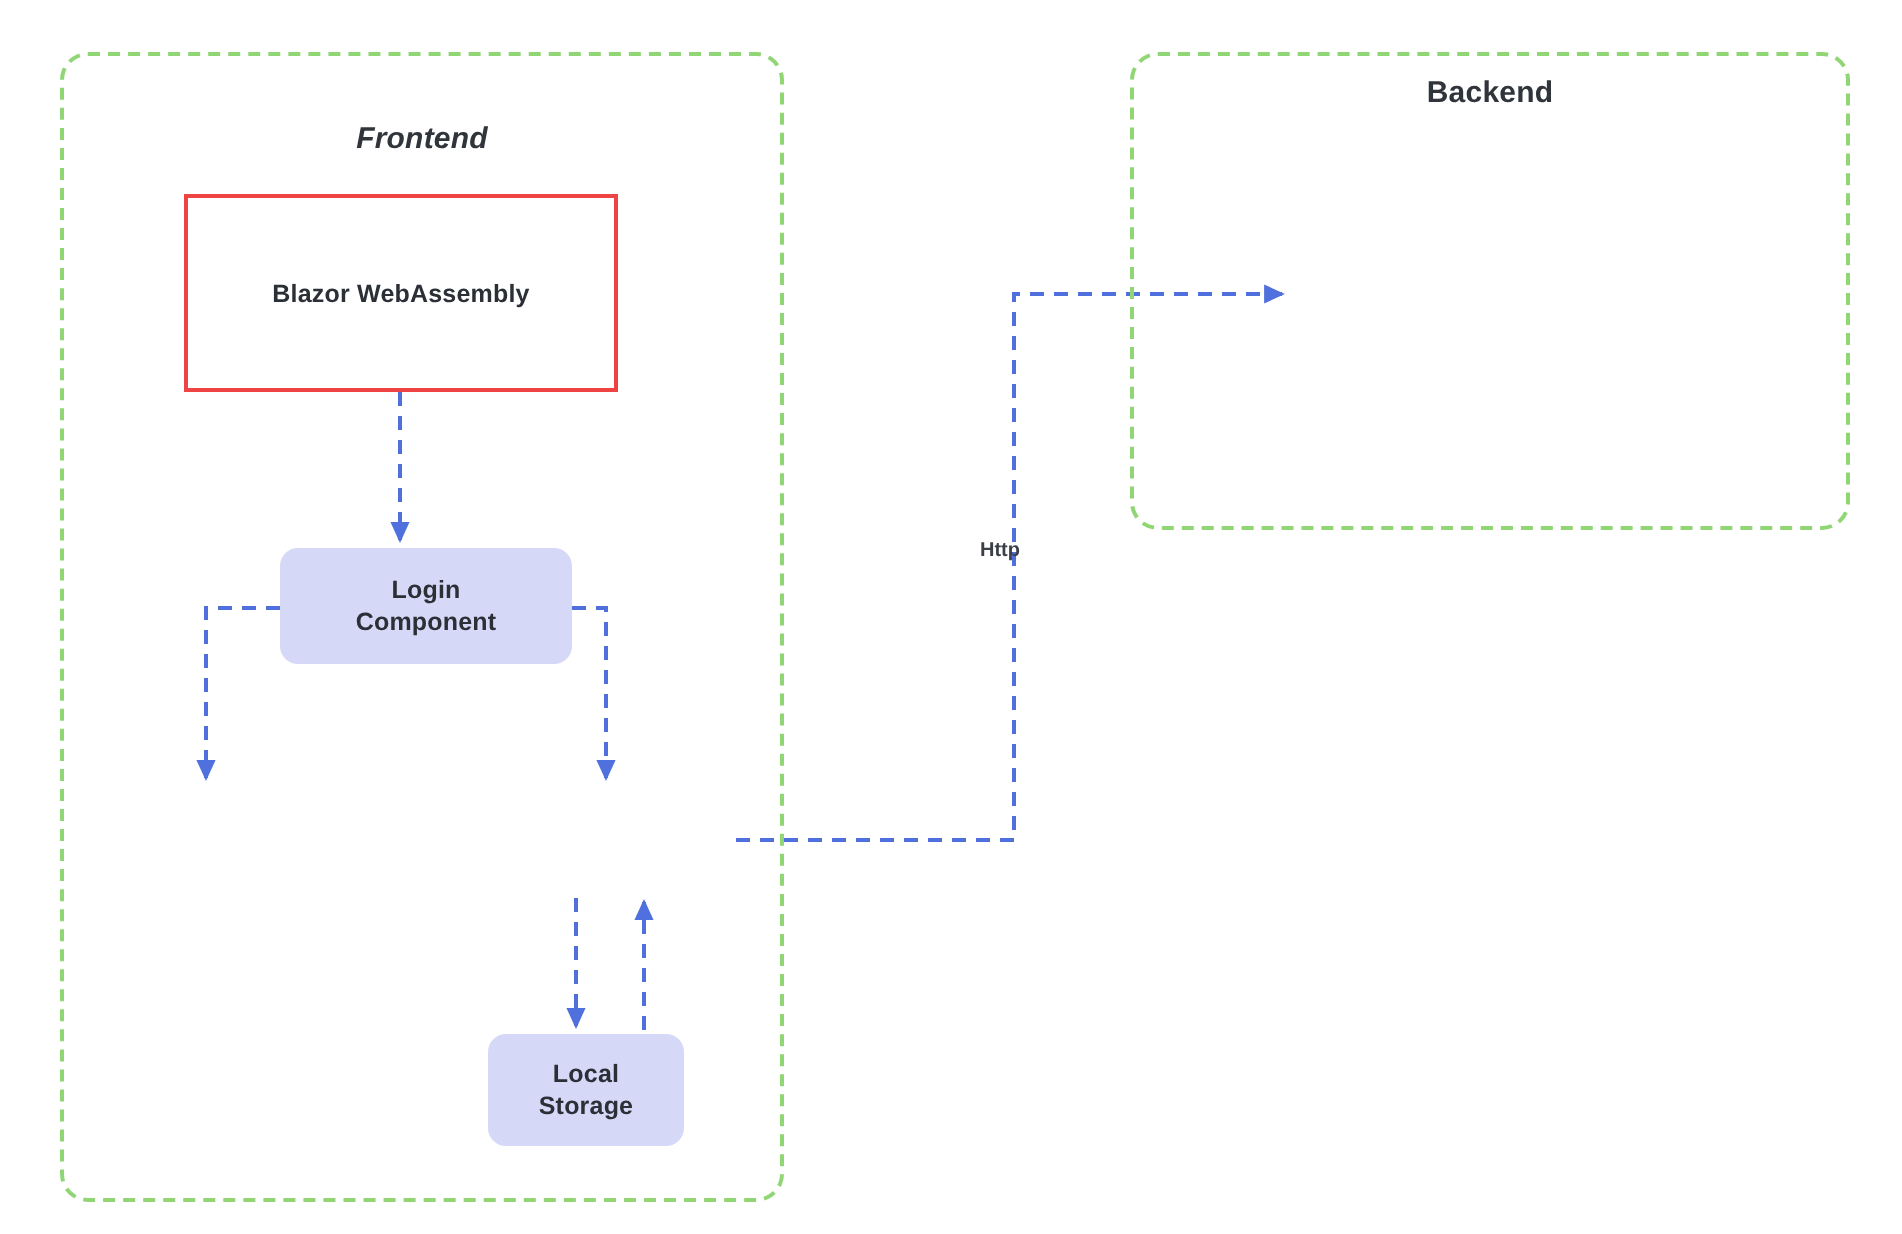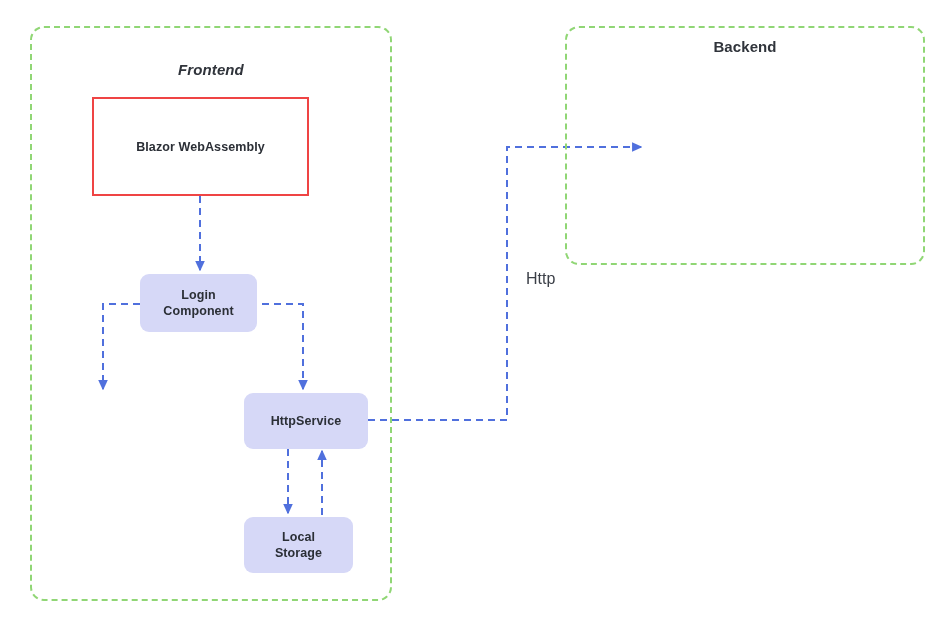--- a/index.html
+++ b/index.html
@@ -76,25 +76,24 @@
     font-size: 12.5px;
     font-weight: bold;
     color: #2b2f36;
     line-height: 1.32;
     letter-spacing: .1px;
   }
 
   
   .edge-label {
     position: absolute;
-    font-size: 16px;
-    font-weight: normal;
+    font-size: 10px;
+    font-weight: bold;
     color: #3b3f47;
     white-space: nowrap;
-    margin-left: 36px;
   }
 </style>
 </head>
 <body>
 
 <div id="canvas">
 
   <svg id="edges" viewBox="0 0 951 617" width="951" height="617">
     <defs>
       <marker id="arrowblue" viewBox="0 0 10 10" refX="8.6" refY="5" markerWidth="5.2" markerHeight="5.2" orient="auto-start-reverse">
@@ -116,33 +115,30 @@
   </svg>
 
   <div class="group" style="left:30px; top:26px; width:362px; height:575px;">
     <div class="group-title" style="top:33px;font-style:italic;">Frontend</div>
   </div>
 
   <div class="node-rect" style="left:92px; top:97px; width:217px; height:99px;">
     <span>Blazor WebAssembly</span>
   </div>
 
-  <div class="node-round" style="left:140px; top:274px; width:117px; height:58px;">
+  <div class="node-round" style="left:140px; top:274px; width:146px; height:58px;">
     <span>
       <span>Login</span><br>
       <span>Component</span>
     </span>
   </div>
 
 
-  <div class="node-round" style="left:244px; top:393px; width:124px; height:56px;">
-    <span>HttpService</span>
-  </div>
 
-  <div class="node-round" style="left:244px; top:517px; width:109px; height:56px;">
+  <div class="node-round" style="left:244px; top:517px; width:98px; height:56px;">
     <span>
       <span>Local</span><br>
       <span>Storage</span>
     </span>
   </div>
 
   <div class="group" style="left:565px; top:26px; width:360px; height:239px;">
     <div class="group-title" style="top:10px;">Backend</div>
   </div>
 

